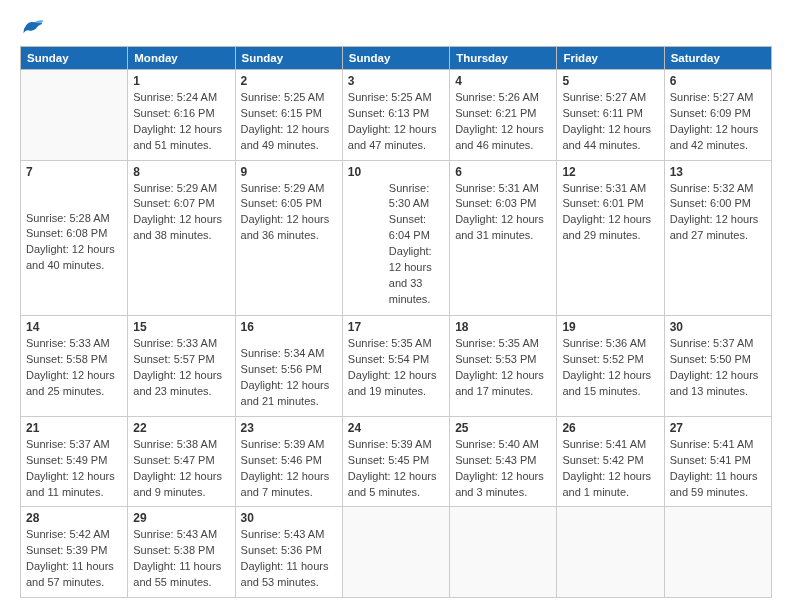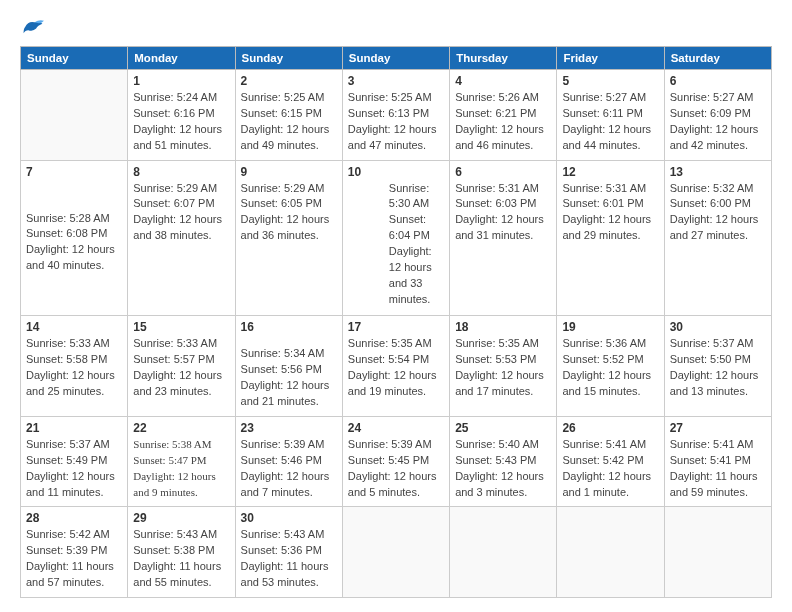--- a/index.html
+++ b/index.html
@@ -280,21 +280,21 @@
         <tr>
           <td>
             <span class="day-num">21</span>
             <div class="day-info" style="white-space: pre-line;">Sunrise: 5:37 AM
 Sunset: 5:49 PM
 Daylight: 12 hours
 and 11 minutes.</div>
           </td>
           <td>
             <span class="day-num">22</span>
-            <div class="day-info" style="white-space: pre-line; font-family: Liberation Serif, serif;">Sunrise: 5:38 AM
+            <div class="day-info" style="white-space: pre-line;">Sunrise: 5:38 AM
 Sunset: 5:47 PM
 Daylight: 12 hours
 and 9 minutes.</div>
           </td>
           <td>
             <span class="day-num">23</span>
             <div class="day-info" style="white-space: pre-line;">Sunrise: 5:39 AM
 Sunset: 5:46 PM
 Daylight: 12 hours
 and 7 minutes.</div>

